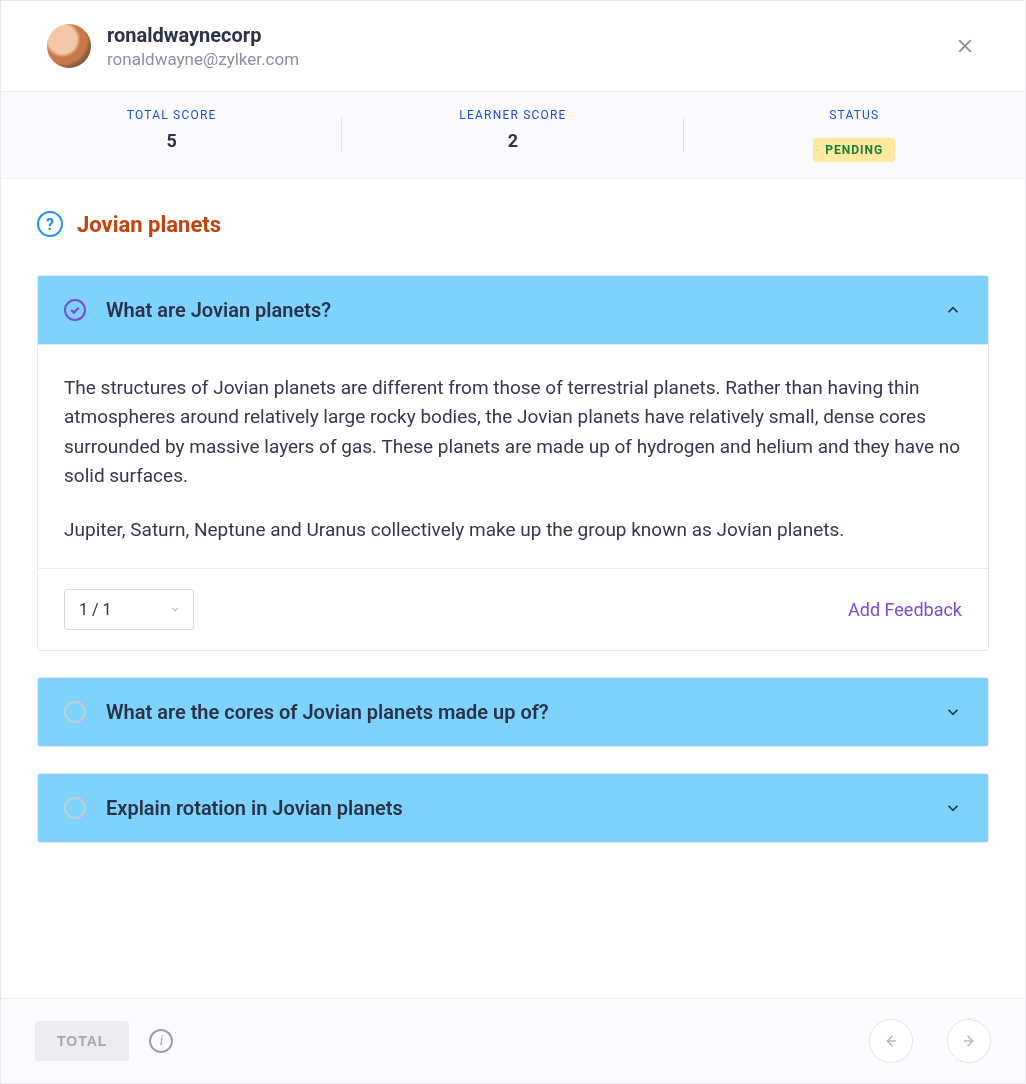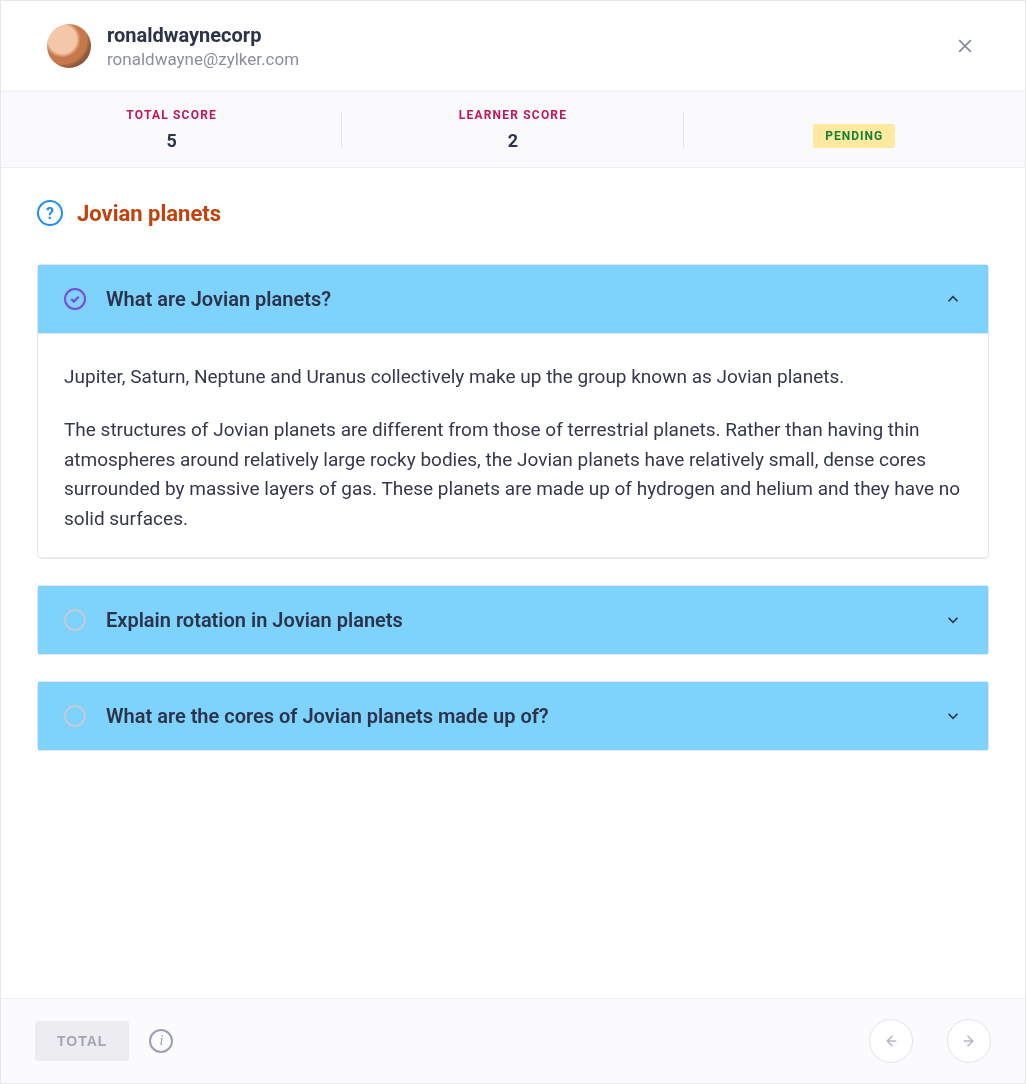--- a/index.html
+++ b/index.html
@@ -43,22 +43,22 @@
   }
   .stat:not(:last-child)::after {
     content: "";
     position: absolute;
     right: 0; top: 50%; transform: translateY(-50%);
     width: 1px; height: 36px; background: #e2e4ea;
   }
   .stat-label {
     font-size: 12px;
     letter-spacing: 1.2px;
-    color: #be185d;
-    font-weight: 700;
+    color: #1d4ed8;
+    font-weight: 400;
   }
   .stat-value {
     font-size: 18px;
     font-weight: 700;
     color: #2c3349;
     margin-top: 8px;
   }
   .status-badge {
     display: inline-block;
     background: #ffe99e;
@@ -188,20 +188,21 @@
 <div class="stats">
   <div class="stat">
     <div class="stat-label">TOTAL SCORE</div>
     <div class="stat-value">5</div>
   </div>
   <div class="stat">
     <div class="stat-label">LEARNER SCORE</div>
     <div class="stat-value">2</div>
   </div>
   <div class="stat">
+    <div class="stat-label">STATUS</div>
     <div><span class="status-badge">PENDING</span></div>
   </div>
 </div>
 
 <div class="content">
   <div class="quiz-title-row">
     <div class="quiz-title-icon">?</div>
     <div class="quiz-title">Jovian planets</div>
   </div>
 
@@ -213,41 +214,52 @@
           </svg>
       </div>
       <div class="question-text">What are Jovian planets?</div>
       <div class="chevron">
         <svg viewBox="0 0 24 24">
             <path d="M6 15 L12 9 L18 15"></path>
           </svg>
       </div>
     </div>
     <div class="card-body">
+      <p>The structures of Jovian planets are different from those of terrestrial planets. Rather than having thin atmospheres around relatively large rocky bodies, the Jovian planets have relatively small, dense cores surrounded by massive layers of gas. These planets are made up of hydrogen and helium and they have no solid surfaces.</p>
       <p>Jupiter, Saturn, Neptune and Uranus collectively make up the group known as Jovian planets.</p>
-      <p>The structures of Jovian planets are different from those of terrestrial planets. Rather than having thin atmospheres around relatively large rocky bodies, the Jovian planets have relatively small, dense cores surrounded by massive layers of gas. These planets are made up of hydrogen and helium and they have no solid surfaces.</p>
+    </div>
+    <div class="card-footer">
+      <div class="score-select">
+        <span>1 / 1</span>
+        <span class="chev-sm">
+          <svg viewBox="0 0 24 24">
+              <path d="M6 9 L12 15 L18 9"></path>
+            </svg>
+        </span>
+      </div>
+      <div class="add-feedback">Add Feedback</div>
+    </div>
+  </div>
+
+  <div class="card collapsed">
+    <div class="card-header">
+      <div class="status-icon empty"></div>
+      <div class="question-text">What are the cores of Jovian planets made up of?</div>
+      <div class="chevron">
+        <svg viewBox="0 0 24 24">
+            <path d="M6 9 L12 15 L18 9"></path>
+          </svg>
+      </div>
     </div>
   </div>
 
   <div class="card collapsed">
     <div class="card-header">
       <div class="status-icon empty"></div>
       <div class="question-text">Explain rotation in Jovian planets</div>
-      <div class="chevron">
-        <svg viewBox="0 0 24 24">
-            <path d="M6 9 L12 15 L18 9"></path>
-          </svg>
-      </div>
-    </div>
-  </div>
-
-  <div class="card collapsed">
-    <div class="card-header">
-      <div class="status-icon empty"></div>
-      <div class="question-text">What are the cores of Jovian planets made up of?</div>
       <div class="chevron">
         <svg viewBox="0 0 24 24">
             <path d="M6 9 L12 15 L18 9"></path>
           </svg>
       </div>
     </div>
   </div>
 </div>
 
 <div class="footer">

